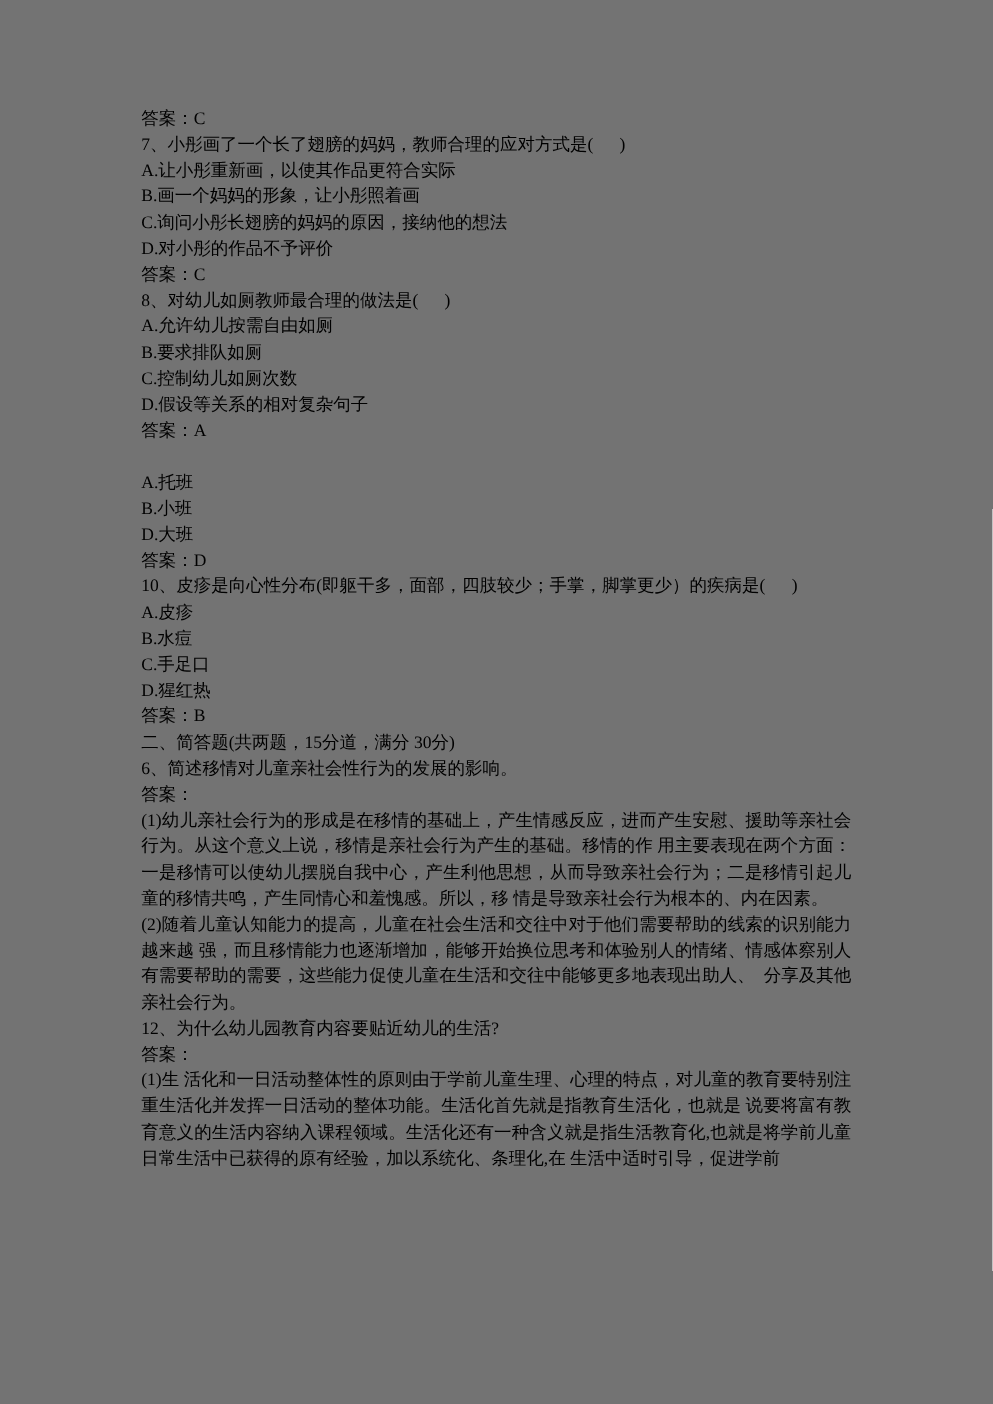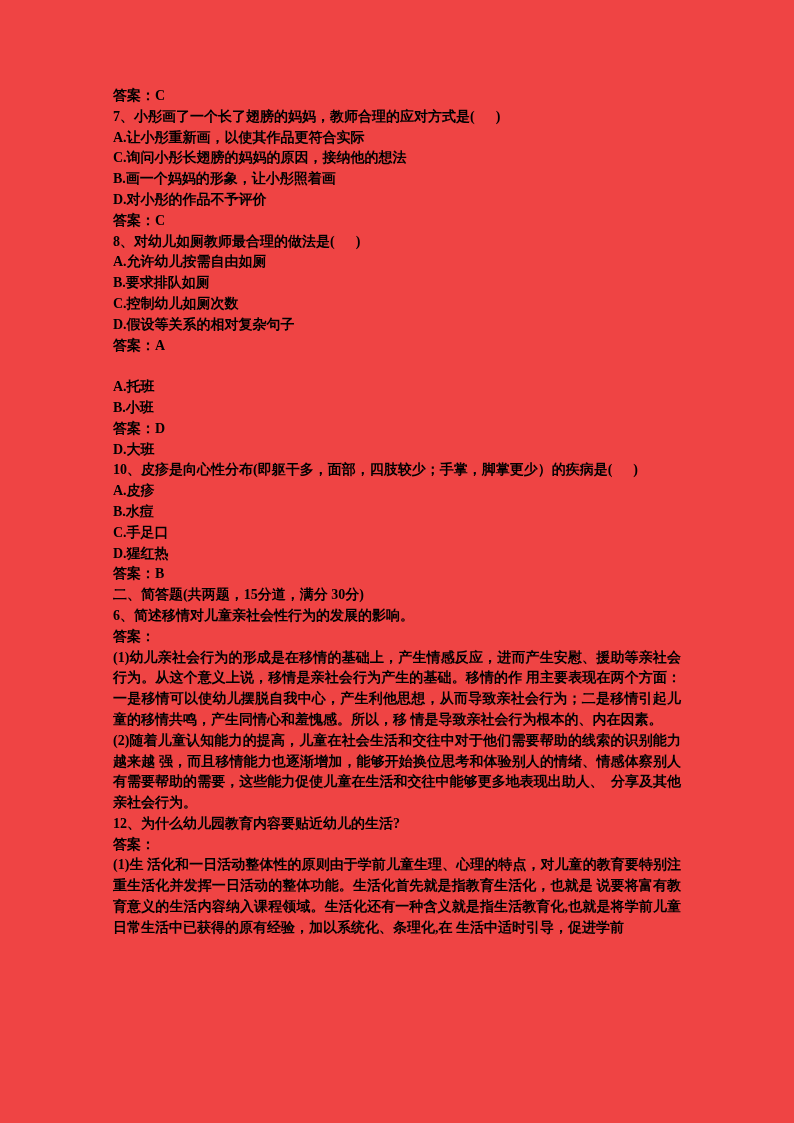--- a/index.html
+++ b/index.html
@@ -4,25 +4,24 @@
 <style>
   html, body {
     margin: 0;
     padding: 0;
     background: #ffffff;
   }
   .page {
     position: relative;
     width: 794px;
     height: 1123px;
-    background: #ef4444;
+    background: #737373;
     color: #000000;
     overflow: hidden;
     font-family: "Liberation Serif", "DejaVu Serif", serif;
-    font-weight: bold;
   }
   .content {
     position: absolute;
     left: 113px;
     top: 86px;
     width: 568px;
   }
   .line {
     margin: 0;
     padding: 0;
@@ -40,35 +39,35 @@
   }
 </style>
 </head>
 <body>
 
 <div class="page">
   <div class="content">
       <p class="line">答案：C</p>
       <p class="line">7、小彤画了一个长了翅膀的妈妈，教师合理的应对方式是(      )</p>
       <p class="line">A.让小彤重新画，以使其作品更符合实际</p>
+      <p class="line">B.画一个妈妈的形象，让小彤照着画</p>
       <p class="line">C.询问小彤长翅膀的妈妈的原因，接纳他的想法</p>
-      <p class="line">B.画一个妈妈的形象，让小彤照着画</p>
       <p class="line">D.对小彤的作品不予评价</p>
       <p class="line">答案：C</p>
       <p class="line">8、对幼儿如厕教师最合理的做法是(      )</p>
       <p class="line">A.允许幼儿按需自由如厕</p>
       <p class="line">B.要求排队如厕</p>
       <p class="line">C.控制幼儿如厕次数</p>
       <p class="line">D.假设等关系的相对复杂句子</p>
       <p class="line">答案：A</p>
       <p class="spacer"></p>
       <p class="line">A.托班</p>
       <p class="line">B.小班</p>
+      <p class="line">D.大班</p>
       <p class="line">答案：D</p>
-      <p class="line">D.大班</p>
       <p class="line">10、皮疹是向心性分布(即躯干多，面部，四肢较少；手掌，脚掌更少）的疾病是(      )</p>
       <p class="line">A.皮疹</p>
       <p class="line">B.水痘</p>
       <p class="line">C.手足口</p>
       <p class="line">D.猩红热</p>
       <p class="line">答案：B</p>
       <p class="line">二、简答题(共两题，15分道，满分 30分)</p>
       <p class="line">6、简述移情对儿童亲社会性行为的发展的影响。</p>
       <p class="line">答案：</p>
       <p class="line">(1)幼儿亲社会行为的形成是在移情的基础上，产生情感反应，进而产生安慰、援助等亲社会行为。从这个意义上说，移情是亲社会行为产生的基础。移情的作 用主要表现在两个方面：一是移情可以使幼儿摆脱自我中心，产生利他思想，从而导致亲社会行为；二是移情引起儿童的移情共鸣，产生同情心和羞愧感。所以，移 情是导致亲社会行为根本的、内在因素。</p>

